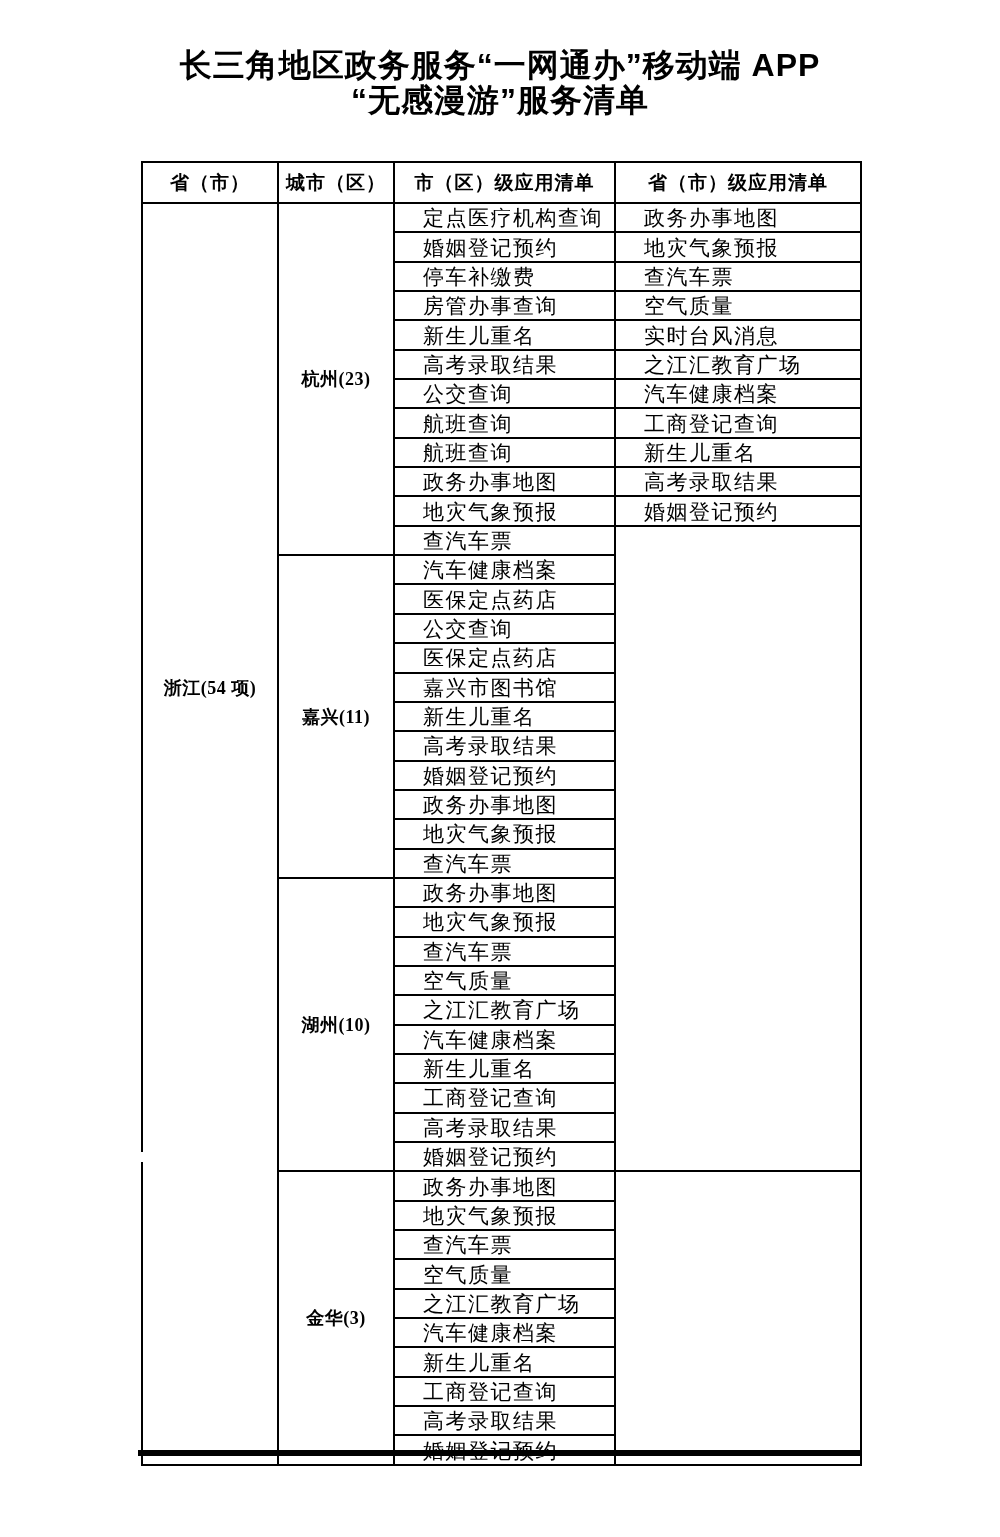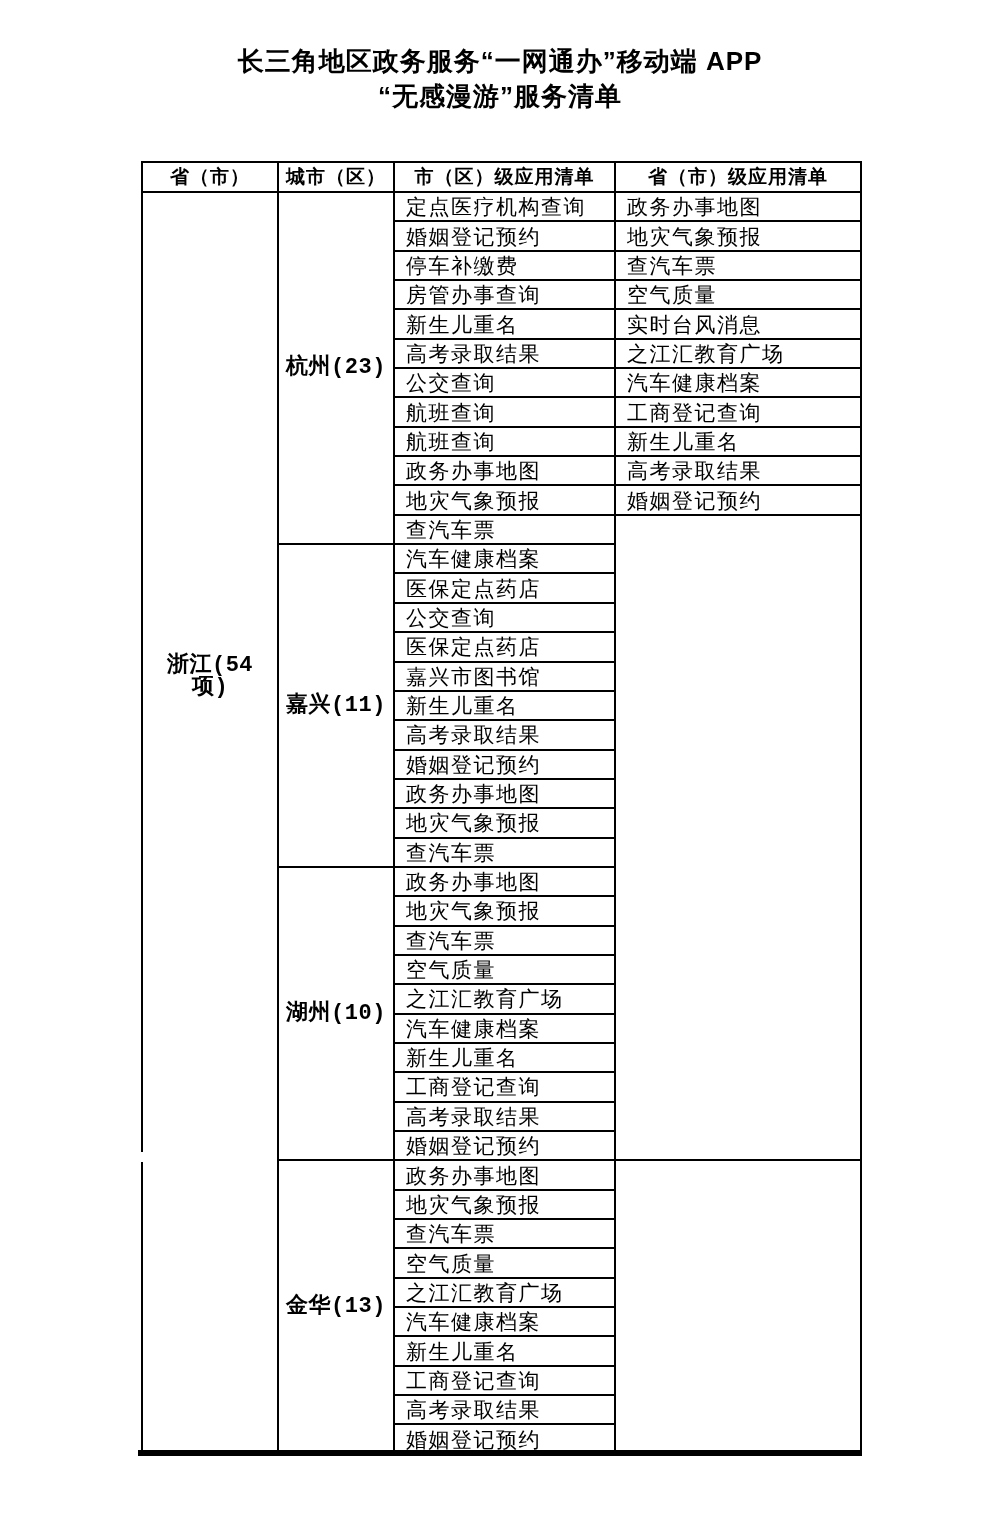--- a/index.html
+++ b/index.html
@@ -12,65 +12,65 @@
     font-family: "Liberation Serif", "DejaVu Serif", serif;
     color: #000;
   }
   .title {
     position: absolute;
     left: 0;
     width: 1000px;
     text-align: center;
     font-family: "Liberation Sans", "DejaVu Sans", sans-serif;
     font-weight: bold;
-    font-size: 26px;
+    font-size: 32px;
     letter-spacing: 1px;
     white-space: nowrap;
   }
   .title-line1 { top: 44px; }
   .title-line2 { top: 79px; }
 
   table.doc-table {
     position: absolute;
     left: 141px;
     top: 161px;
     width: 719px;
     border-collapse: collapse;
     table-layout: fixed;
   }
   .doc-table th, .doc-table td {
     border: 2px solid #000;
     padding: 0;
     overflow: hidden;
     vertical-align: middle;
   }
-  .doc-table thead tr { height: 30px; }
+  .doc-table thead tr { height: 41px; }
   .doc-table tbody tr { height: 29.35px; }
   .doc-table th {
     font-family: "Liberation Sans", "DejaVu Sans", sans-serif;
     font-weight: bold;
     font-size: 19px;
     letter-spacing: 1px;
     text-align: center;
   }
   .doc-table td {
     font-size: 21px;
     letter-spacing: 1.5px;
     line-height: 1;
   }
   td.svc {
     text-align: left;
-    padding-left: 11px;
+    padding-left: 28px;
     padding-top: 2px;
   }
   td.city, td.province {
     text-align: center;
-    font-family: Liberation Mono, monospace;
+    font-family: Liberation Serif, serif;
     font-weight: bold;
-    font-size: 22px;
+    font-size: 18px;
     letter-spacing: 0.5px;
   }
   
   td.province-first { border-bottom: hidden; }
   td.province-cont  { border-top: hidden; }
 
   
   .left-border-gap {
     position: absolute;
     left: 138px; top: 1152px;
@@ -217,21 +217,21 @@
         <td class="svc">工商登记查询</td>
       </tr>
       <tr>
         <td class="svc">高考录取结果</td>
       </tr>
       <tr>
         <td class="svc">婚姻登记预约</td>
       </tr>
       <tr>
         <td class="province province-cont" rowspan="10"></td>
-        <td class="city" rowspan="10">金华(13)</td>
+        <td class="city" rowspan="10">金华(3)</td>
         <td class="svc">政务办事地图</td>
         <td rowspan="10"></td>
       </tr>
       <tr>
         <td class="svc">地灾气象预报</td>
       </tr>
       <tr>
         <td class="svc">查汽车票</td>
       </tr>
       <tr>

